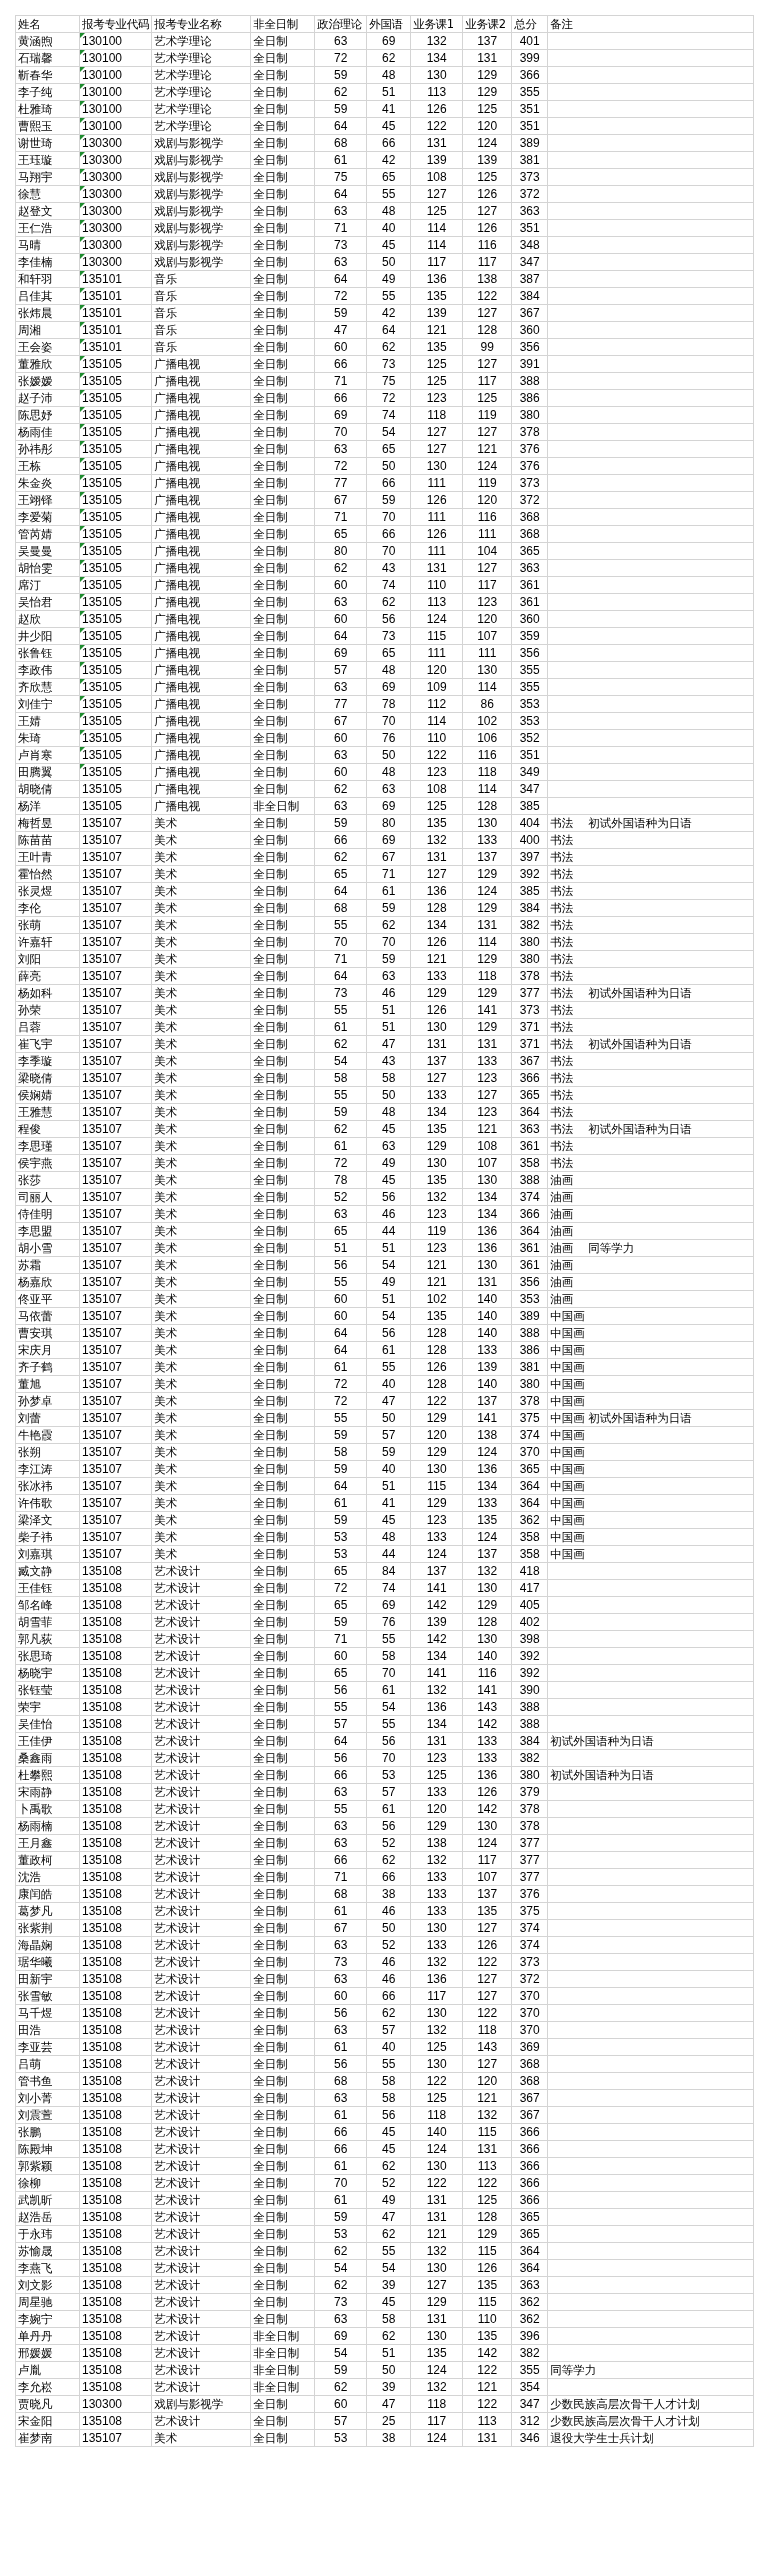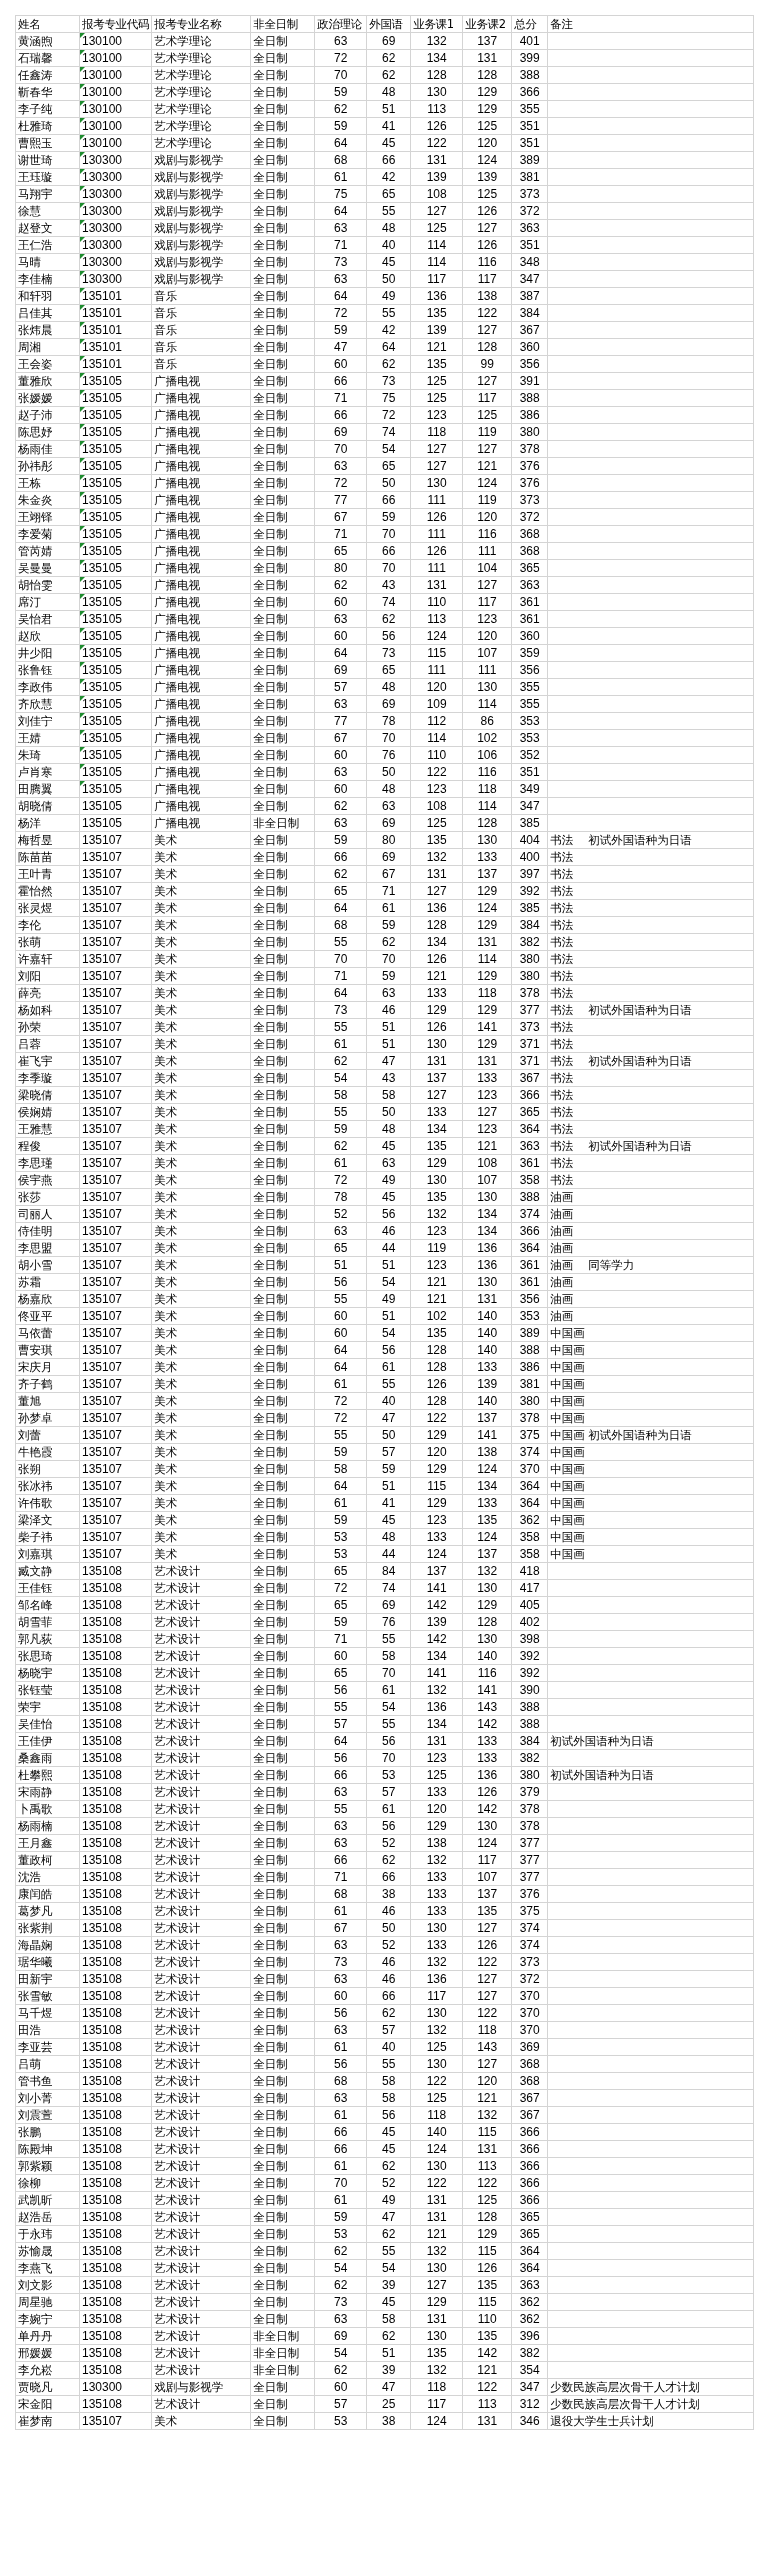--- a/index.html
+++ b/index.html
@@ -71,32 +71,20 @@
         <td>艺术学理论</td>
         <td>全日制</td>
         <td class="num">72</td>
         <td class="num">62</td>
         <td class="num">134</td>
         <td class="num">131</td>
         <td class="num">399</td>
         <td class="rem"><span class=""></span><span></span></td>
       </tr>
       <tr>
-        <td>任鑫涛</td>
-        <td class="code flag">130100</td>
-        <td>艺术学理论</td>
-        <td>全日制</td>
-        <td class="num">70</td>
-        <td class="num">62</td>
-        <td class="num">128</td>
-        <td class="num">128</td>
-        <td class="num">388</td>
-        <td class="rem"><span class=""></span><span></span></td>
-      </tr>
-      <tr>
         <td>靳春华</td>
         <td class="code flag">130100</td>
         <td>艺术学理论</td>
         <td>全日制</td>
         <td class="num">59</td>
         <td class="num">48</td>
         <td class="num">130</td>
         <td class="num">129</td>
         <td class="num">366</td>
         <td class="rem"><span class=""></span><span></span></td>
@@ -1067,20 +1055,32 @@
         <td>美术</td>
         <td>全日制</td>
         <td class="num">58</td>
         <td class="num">59</td>
         <td class="num">129</td>
         <td class="num">124</td>
         <td class="num">370</td>
         <td class="rem"><span class="">中国画</span><span></span></td>
       </tr>
       <tr>
+        <td>李江涛</td>
+        <td class="code">135107</td>
+        <td>美术</td>
+        <td>全日制</td>
+        <td class="num">59</td>
+        <td class="num">40</td>
+        <td class="num">130</td>
+        <td class="num">136</td>
+        <td class="num">365</td>
+        <td class="rem"><span class="">中国画</span><span></span></td>
+      </tr>
+      <tr>
         <td>张冰祎</td>
         <td class="code">135107</td>
         <td>美术</td>
         <td>全日制</td>
         <td class="num">64</td>
         <td class="num">51</td>
         <td class="num">115</td>
         <td class="num">134</td>
         <td class="num">364</td>
         <td class="rem"><span class="">中国画</span><span></span></td>
@@ -1691,20 +1691,32 @@
         <td>艺术设计</td>
         <td>非全日制</td>
         <td class="num">54</td>
         <td class="num">51</td>
         <td class="num">135</td>
         <td class="num">142</td>
         <td class="num">382</td>
         <td class="rem"><span class=""></span><span></span></td>
       </tr>
       <tr>
+        <td>卢胤</td>
+        <td class="code">135108</td>
+        <td>艺术设计</td>
+        <td>非全日制</td>
+        <td class="num">59</td>
+        <td class="num">50</td>
+        <td class="num">124</td>
+        <td class="num">122</td>
+        <td class="num">355</td>
+        <td class="rem"><span class="">同等学力</span><span></span></td>
+      </tr>
+      <tr>
         <td>李允崧</td>
         <td class="code">135108</td>
         <td>艺术设计</td>
         <td>非全日制</td>
         <td class="num">62</td>
         <td class="num">39</td>
         <td class="num">132</td>
         <td class="num">121</td>
         <td class="num">354</td>
         <td class="rem"><span class=""></span><span></span></td>

